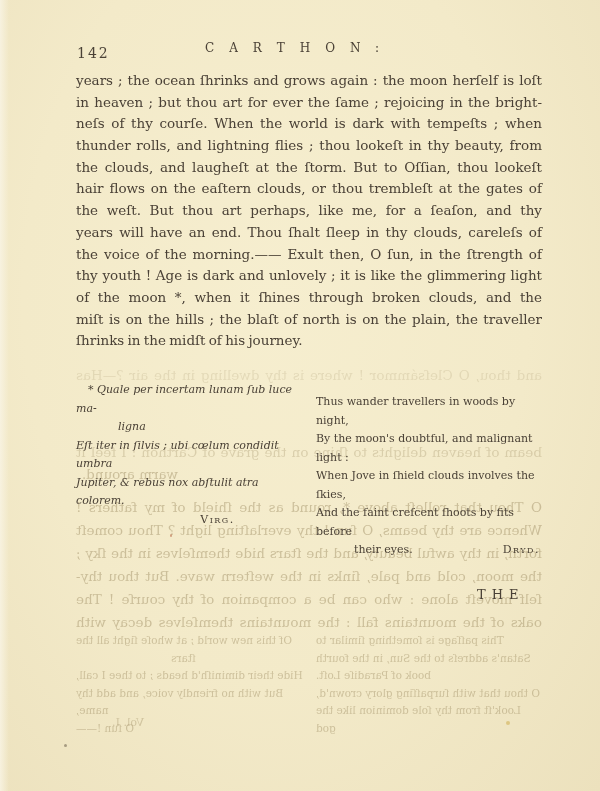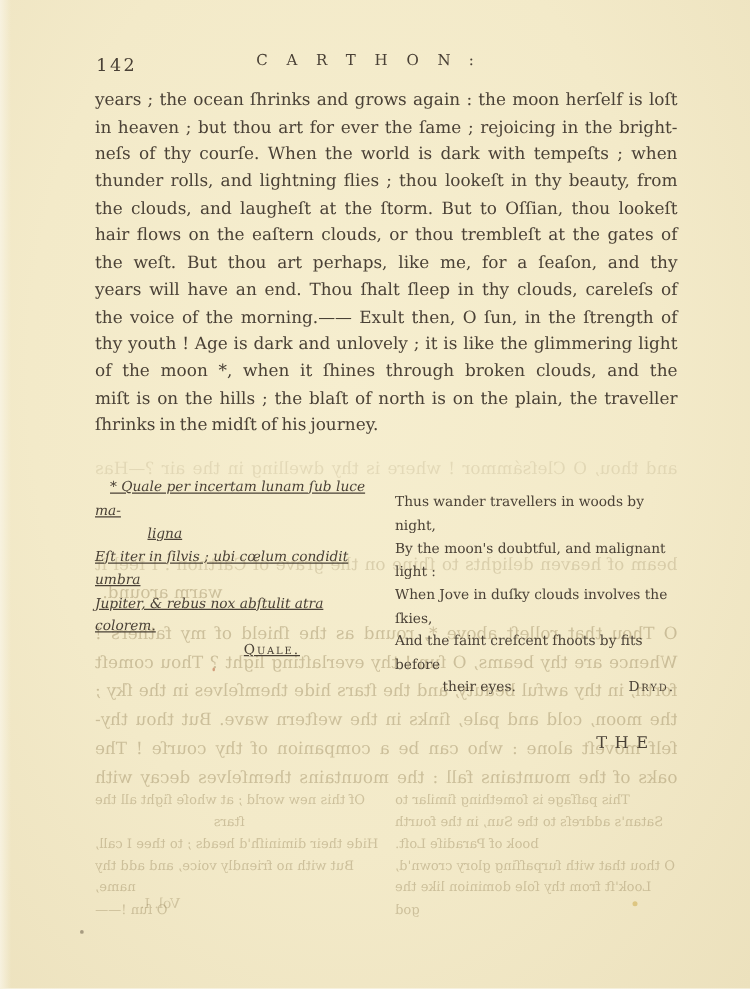--- a/index.html
+++ b/index.html
@@ -16,21 +16,21 @@
   
   .pagenum{position:absolute;left:77px;top:45px;font-size:14px;letter-spacing:2px;}
   .title{position:absolute;left:205px;top:41px;font-size:12px;letter-spacing:15px;white-space:nowrap;}
   
   .body{position:absolute;left:76px;top:70px;width:466px;font-size:13.5px;line-height:21.7px;word-spacing:-1px;}
   .bl{text-align:justify;text-align-last:justify;height:21.7px;white-space:nowrap;}
   .bl.last{text-align-last:left;}
   .body,.footnote,.pagenum,.title,.catchword{z-index:2;}
   
   .footnote{position:absolute;left:76px;top:381px;width:466px;font-size:11px;line-height:18.5px;}
-  .fn-left{position:absolute;left:0;top:0;width:228px;font-style:italic;text-decoration:underline;}
+  .fn-left{position:absolute;left:0;top:0;width:228px;font-style:italic;}
   .fn-left .l1{text-indent:12px;}
   .fn-left .l2{margin-left:42px;}
   .fn-right{position:absolute;left:240px;top:12px;width:226px;}
   .fn-attr{font-style:normal;font-variant:small-caps;letter-spacing:1.5px;}
   .fn-left .fn-attr{text-align:center;padding-left:55px;}
   .fn-last{display:flex;justify-content:space-between;}
   .fn-last .their{margin-left:38px;}
   .fn-last .fn-attr{margin-right:2px;}
   
   .catchword{position:absolute;left:477px;top:587px;font-size:13px;letter-spacing:6px;text-align:right;}
@@ -108,26 +108,26 @@
     <div class="bl">miſt is on the hills ; the  blaſt of north is on the plain, the traveller</div>
     <div class="bl last">ſhrinks in the midſt of his journey.</div>
   </div>
 
   <div class="footnote">
     <div class="fn-left">
       <div class="l1">* Quale per incertam lunam ſub luce ma-</div>
       <div class="l2">ligna</div>
       <div>Eſt iter in ſilvis ; ubi cœlum condidit umbra</div>
       <div>Jupiter, &amp; rebus nox abſtulit atra colorem.</div>
-      <div class="fn-attr">Quale.</div>
+      <div class="fn-attr">Virg.</div>
     </div>
     <div class="fn-right">
       <div>Thus wander travellers in woods by night,</div>
       <div>By the moon's doubtful, and malignant light :</div>
-      <div>When Jove in duſky clouds involves the ſkies,</div>
+      <div>When Jove in ſhield clouds involves the ſkies,</div>
       <div>And the faint  creſcent ſhoots by  fits before</div>
       <div class="fn-last">
         <span class="their">their eyes.</span>
         <span class="fn-attr">Dryd.</span>
       </div>
     </div>
   </div>
 
   <div class="catchword">THE</div>
 

